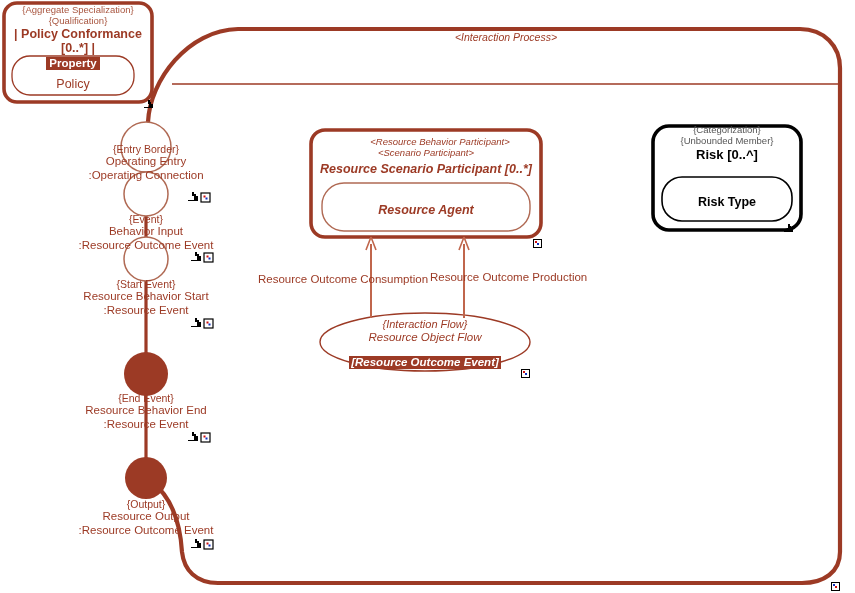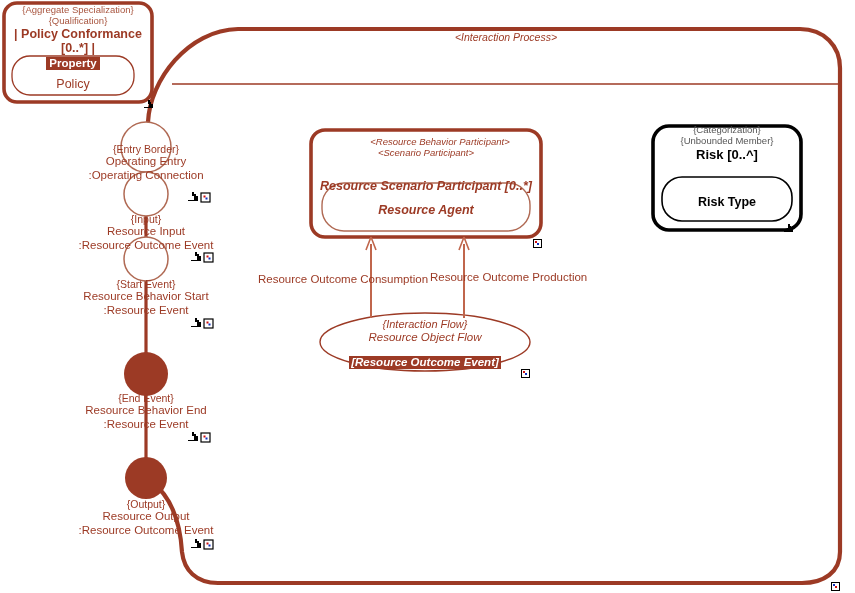--- a/index.html
+++ b/index.html
@@ -96,22 +96,22 @@
     <div class="big-guil">&lt;Interaction Process&gt;</div>
   </div>
 
   <div class="lbl node-lbl" style="left:46px;top:143px;width:200px;">
     <div class="k">{Entry Border}</div>
     <div>Operating Entry</div>
     <div>:Operating Connection</div>
   </div>
 
   <div class="lbl node-lbl" style="left:46px;top:213px;width:200px;">
-    <div class="k">{Input}</div>
-    <div>Resource Input</div>
+    <div class="k">{Event}</div>
+    <div>Behavior Input</div>
     <div>:Resource Outcome Event</div>
   </div>
 
   <div class="lbl node-lbl" style="left:46px;top:278px;width:200px;">
     <div class="k">{Start Event}</div>
     <div>Resource Behavior Start</div>
     <div>:Resource Event</div>
   </div>
 
   <div class="lbl node-lbl" style="left:46px;top:392px;width:200px;">
@@ -122,21 +122,21 @@
 
   <div class="lbl node-lbl" style="left:46px;top:498px;width:200px;">
     <div class="k">{Output}</div>
     <div>Resource Output</div>
     <div>:Resource Outcome Event</div>
   </div>
 
   <div class="lbl" style="left:313px;top:137px;width:226px;">
     <div class="guil" style="color:#9c3a25;margin-left:28px;">&lt;Resource Behavior Participant&gt;</div>
     <div class="guil" style="color:#9c3a25;">&lt;Scenario Participant&gt;</div>
-    <div class="nm" style="margin-top:20px;">Resource Scenario Participant [0..*]</div>
+    <div class="nm" style="margin-top:3px;">Resource Scenario Participant [0..*]</div>
   </div>
   <div class="lbl" style="left:322px;top:200px;width:208px;">
     <span class="inner-italic">Resource Agent</span>
   </div>
 
   <div class="lbl blk" style="left:655px;top:125px;width:144px;">
     <div class="brace">{Categorization}</div>
     <div class="brace">{Unbounded Member}</div>
     <div class="nm-plain" style="margin-top:1px;">Risk [0..^]</div>
   </div>

